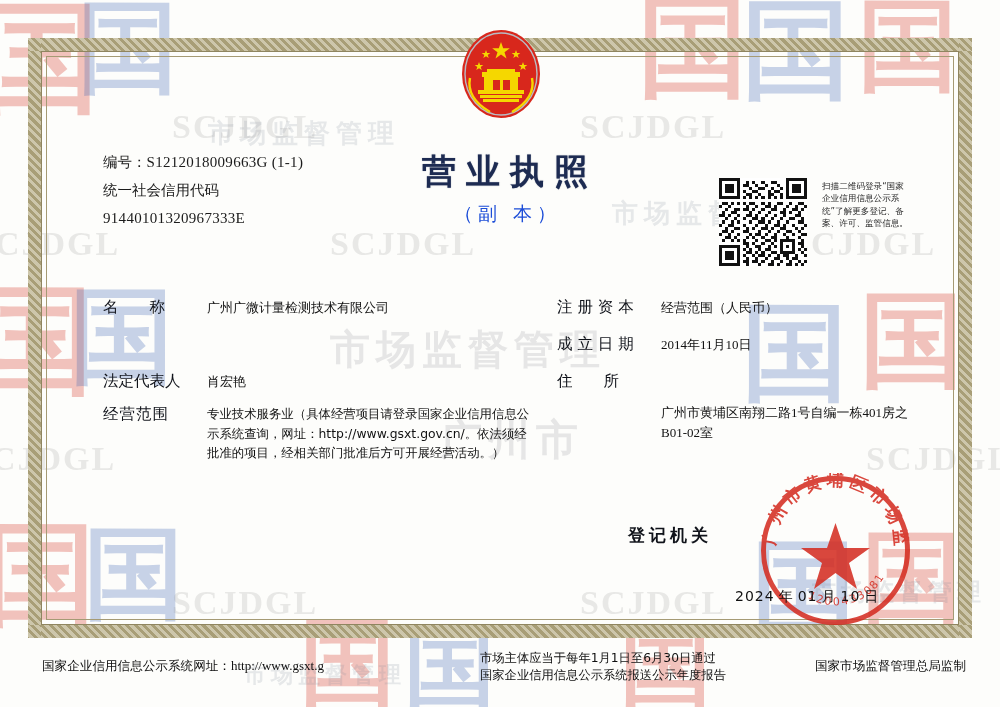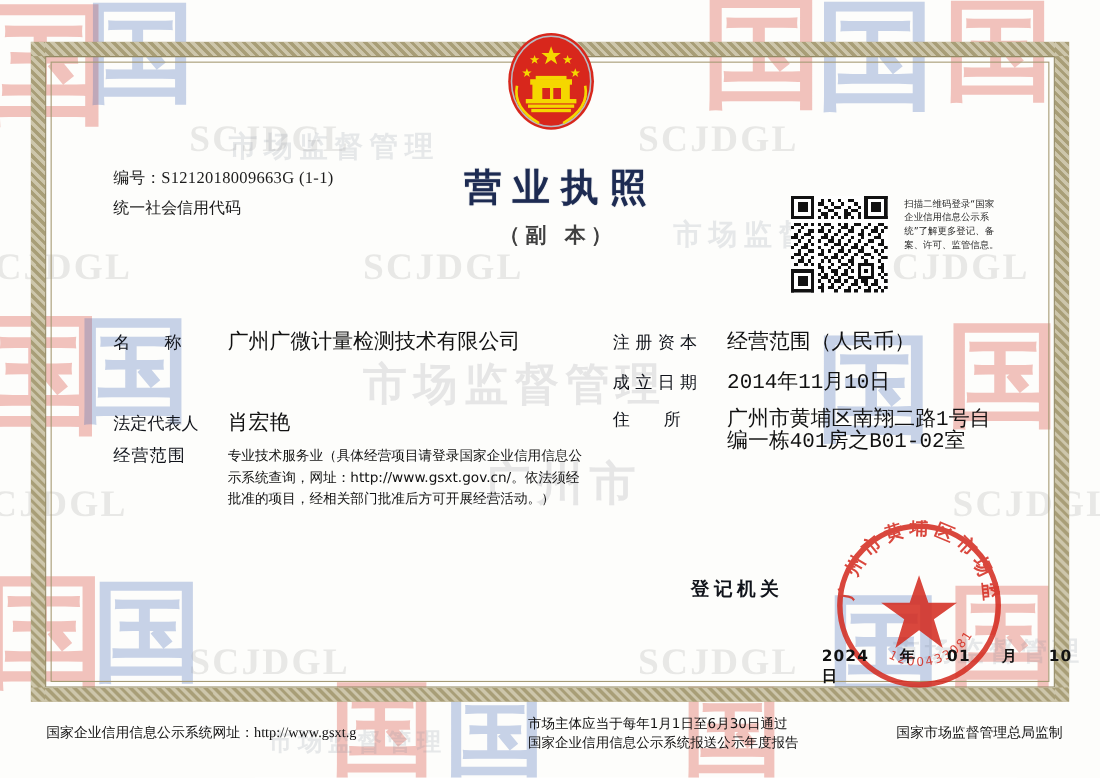--- a/index.html
+++ b/index.html
@@ -131,23 +131,22 @@
     color: #1d2b52;
     text-indent: 10px;
     line-height: 1.15;
     text-shadow: 0 0 1px rgba(29,43,82,.6);
   }
   #sub-title {
     margin-top: 10px;
     font-family: "DejaVu Sans", sans-serif;
     font-size: 19px;
     letter-spacing: 5px;
-    color: #404040;
+    color: #1d4ed8;
     text-indent: 5px;
-    font-weight: bold;
   }
 
   
   #code-block {
     position: absolute;
     left: 103px;
     top: 148px;
     z-index: 5;
     color: #1b1b1b;
     font-family: "DejaVu Sans", sans-serif;
@@ -194,24 +193,25 @@
     z-index: 5;
     color: #111;
   }
   .flabel {
     font-family: "DejaVu Sans", sans-serif;
     font-size: 15.5px;
     color: #10131a;
     white-space: nowrap;
   }
   .fvalue {
-    font-family: Liberation Mono, monospace;
-    font-size: 19px;
+    font-family: Liberation Serif, serif;
+    font-size: 13px;
     color: #111;
     white-space: nowrap;
+    margin-top: 32px;
   }
   .fvalue.wrap2 {
     white-space: normal;
     line-height: 20px;
     width: 250px;
   }
 
   
   .scope {
     font-family: "DejaVu Sans", sans-serif;
@@ -236,21 +236,21 @@
   #datebar {
     position: absolute;
     left: 733px;
     top: 588px;
     font-family: "DejaVu Sans", sans-serif;
     font-size: 14px;
     color: #111;
     z-index: 7;
     letter-spacing: 1px;
   }
-  #datebar span { margin: 0 14px; font-weight: bold; }
+  #datebar span { margin: 0 2px; }
 
   
   #seal {
     position: absolute;
     left: 758px;
     top: 473px;
     width: 155px;
     height: 155px;
     z-index: 6;
     opacity: .86;
@@ -369,20 +369,21 @@
   <div id="title-block">
     <div id="main-title">营业执照</div>
     <div id="sub-title">（副 本）</div>
   </div>
 
   <div id="code-block">
     <div class="line">
       <span>编号：</span><span class="mono">S1212018009663G (1-1)</span>
     </div>
     <div class="line">统一社会信用代码</div>
+    <div class="line mono">91440101320967333E</div>
   </div>
 
   <div id="qr-wrap">
     <svg id="qr" viewBox="0 0 29 29" shape-rendering="crispEdges">
       <rect width="29" height="29" fill="#ffffff"></rect>
       <g fill="#111111">
 
         <rect x="0" y="0" width="7" height="1"></rect>
           <rect x="0" y="6" width="7" height="1"></rect>
         <rect x="0" y="0" width="1" height="7"></rect>

